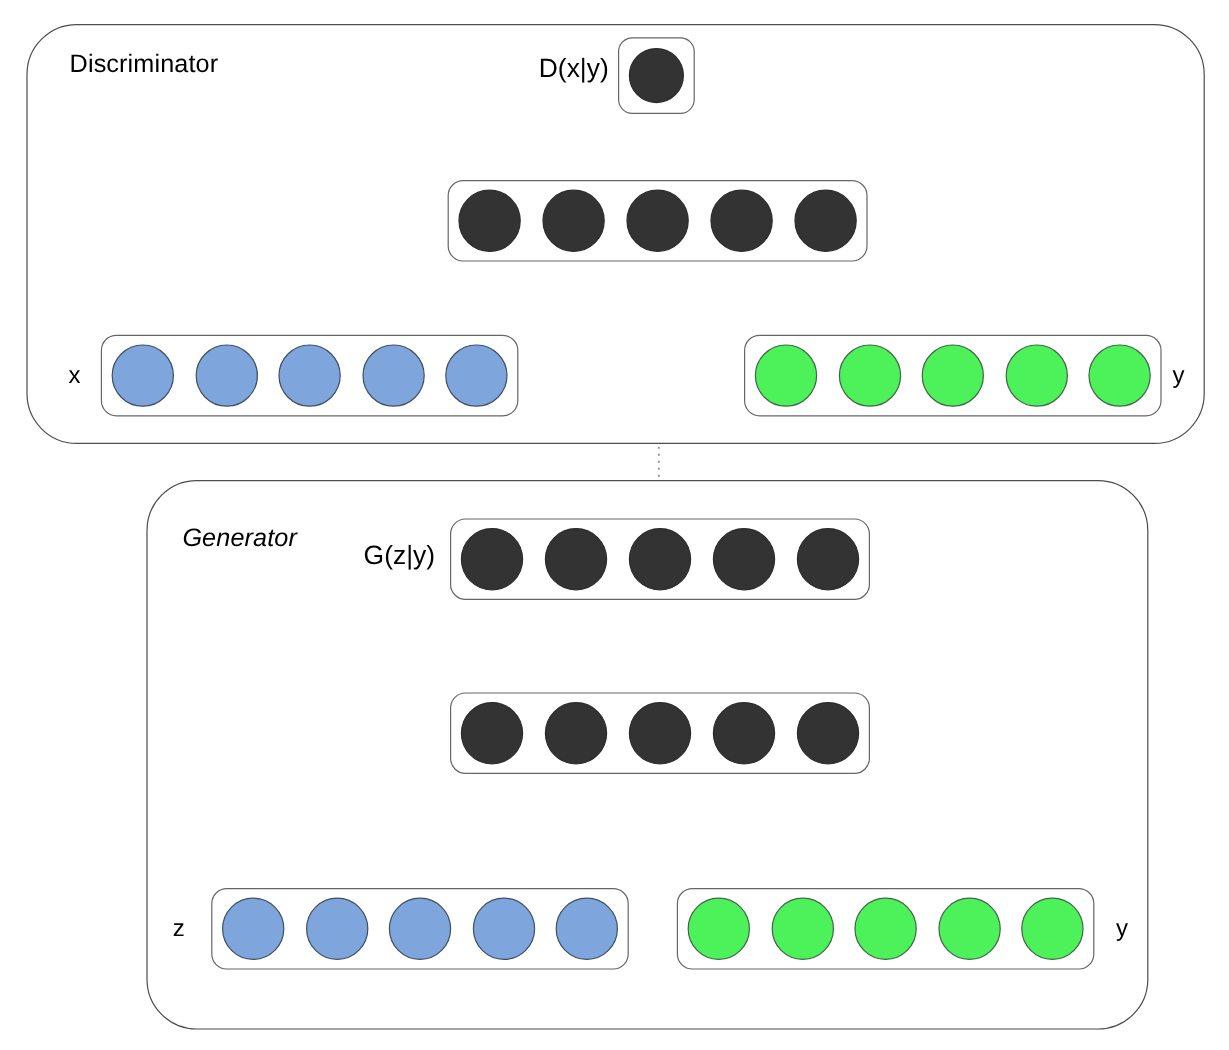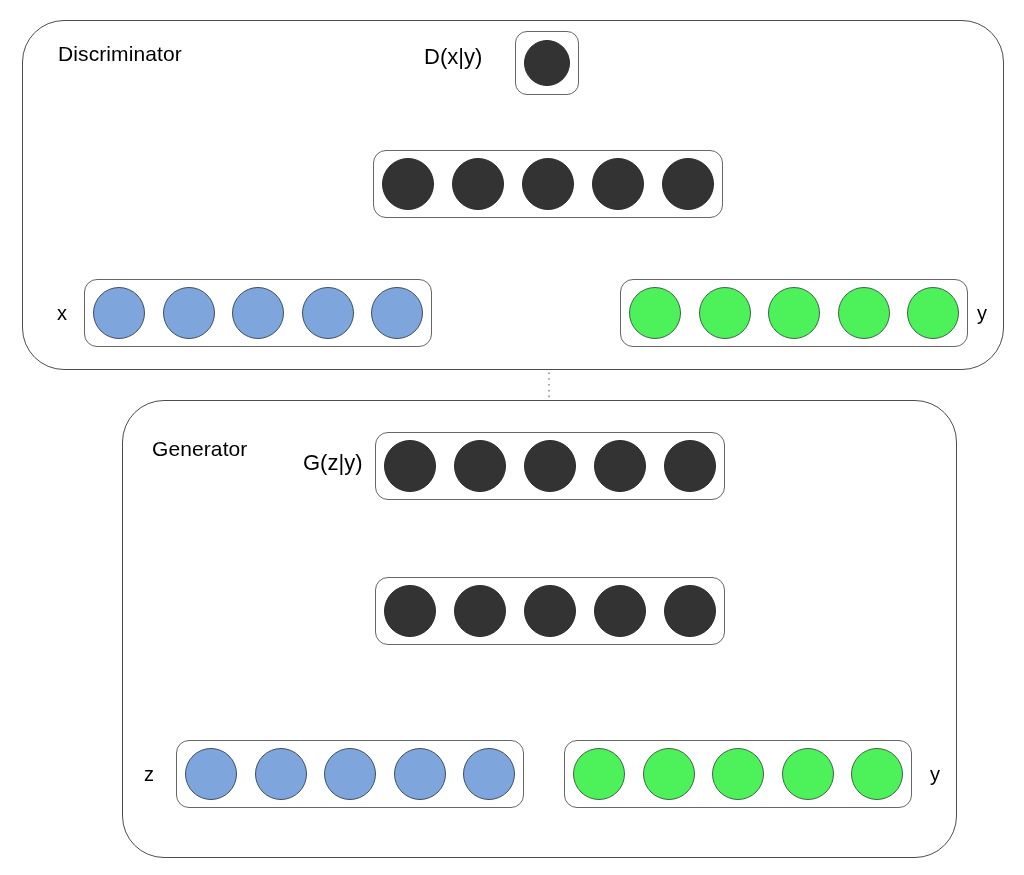--- a/index.html
+++ b/index.html
@@ -114,21 +114,21 @@
 
     <line x1="344" y1="740" x2="541" y2="646" stroke="#333333" stroke-width="1.5" marker-end="url(#arrowSolid)"></line>
 
     <line x1="740" y1="740" x2="556" y2="646" stroke="#333333" stroke-width="1.5" marker-end="url(#arrowSolid)"></line>
   </svg>
 
   <div class="module" style="left:22px; top:20px; width:982px; height:350px;"></div>
 
   <div class="module-title" style="left:58px; top:42px;">Discriminator</div>
 
-  <div class="tag fn" style="left:424px; top:44px;">D(x|y)</div>
+  <div class="tag fn" style="left:449px; top:44px;">D(x|y)</div>
 
   <div class="outbox" style="left:515px; top:31px; width:64px; height:64px;">
     <span class="node dark" style="width:46px; height:46px;"></span>
   </div>
 
   <div class="layer" style="left:373px; top:150px; width:350px; height:68px;">
     <span class="node dark" style="width:52px;height:52px;"></span>
     <span class="node dark" style="width:52px;height:52px;"></span>
     <span class="node dark" style="width:52px;height:52px;"></span>
     <span class="node dark" style="width:52px;height:52px;"></span>
@@ -150,21 +150,21 @@
     <span class="node green" style="width:52px;height:52px;"></span>
     <span class="node green" style="width:52px;height:52px;"></span>
     <span class="node green" style="width:52px;height:52px;"></span>
     <span class="node green" style="width:52px;height:52px;"></span>
   </div>
 
   <div class="tag io" style="left:977px; top:302px;">y</div>
 
   <div class="module" style="left:122px; top:400px; width:835px; height:458px;"></div>
 
-  <div class="module-title" style="left:152px; top:437px;">Generator</div>
+  <div class="module-title" style="left:152px; top:437px;font-style:italic;">Generator</div>
 
   <div class="tag fn" style="left:303px; top:450px;text-align:center;">G(z|y)</div>
 
   <div class="layer" style="left:375px; top:432px; width:350px; height:68px;">
     <span class="node dark" style="width:52px;height:52px;"></span>
     <span class="node dark" style="width:52px;height:52px;"></span>
     <span class="node dark" style="width:52px;height:52px;"></span>
     <span class="node dark" style="width:52px;height:52px;"></span>
     <span class="node dark" style="width:52px;height:52px;"></span>
   </div>

